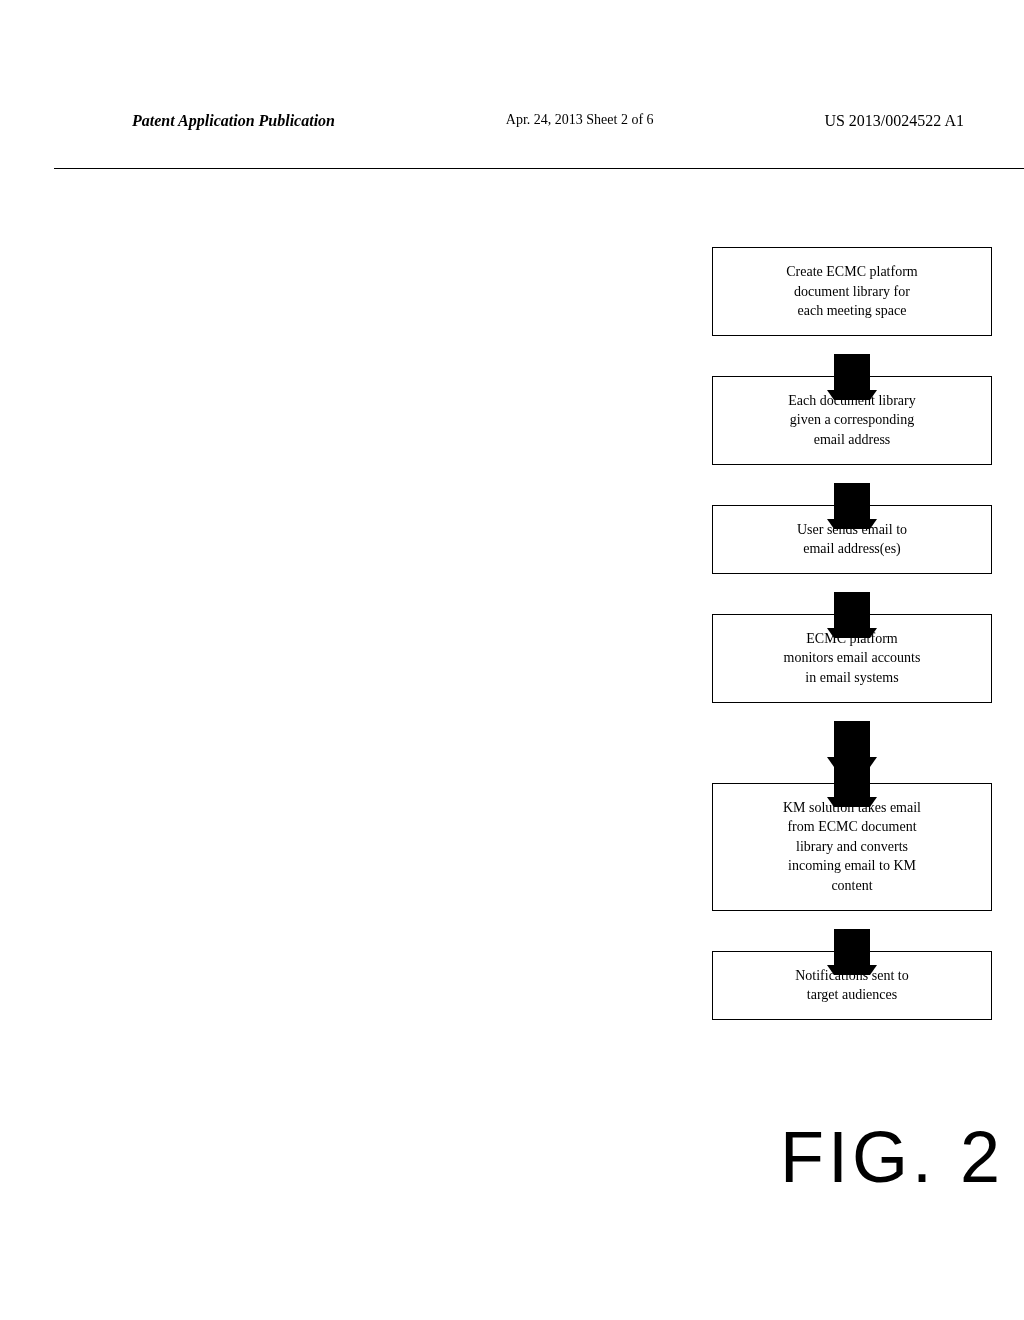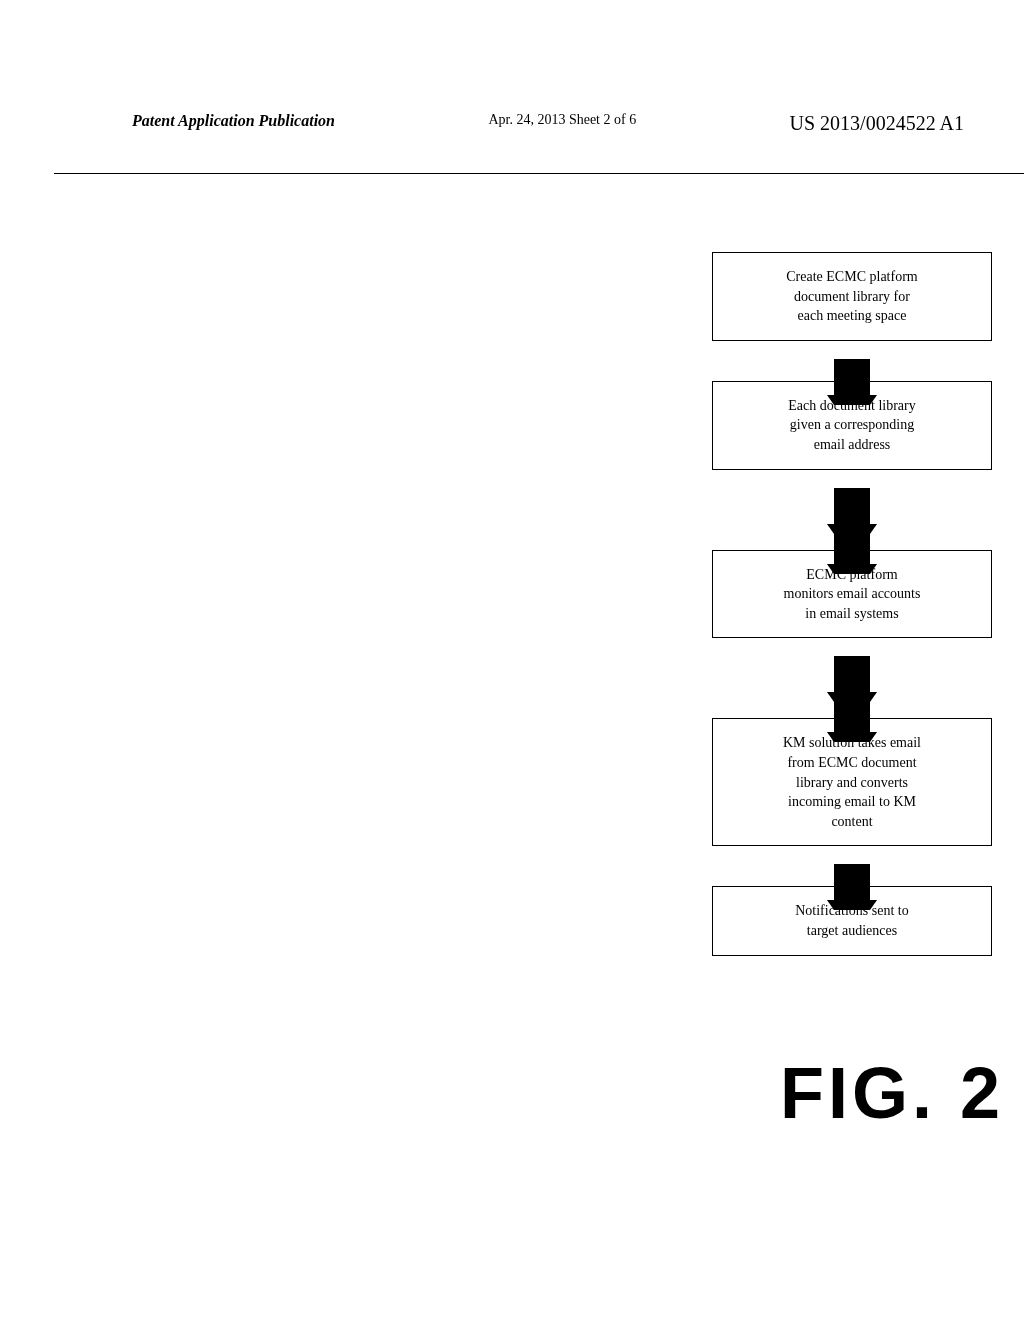--- a/index.html
+++ b/index.html
@@ -37,21 +37,21 @@
       font-weight: bold;
       font-style: italic;
     }
 
     .header-center {
       font-size: 14px;
       text-align: center;
     }
 
     .header-right {
-      font-size: 20px;
+      font-size: 16px;
     }
 
     .content {
       display: flex;
       flex-direction: column;
       align-items: flex-end;
       padding: 60px 20px 40px 20px;
     }
 
     .flowchart {
@@ -89,21 +89,21 @@
       width: 0;
       height: 0;
       border-left: 7px solid transparent;
       border-right: 7px solid transparent;
       border-top: 10px solid #000;
     }
 
     .figure-label {
       margin-top: 60px;
       font-size: 72px;
-      font-weight: 700;
+      font-weight: 400;
       font-family: Arial, sans-serif;
       letter-spacing: 4px;
     }
   </style>
 </head>
 <body>
 
 <div class="page">
   <div class="header">
     <div class="header-left">Patent Application Publication</div>
@@ -125,20 +125,23 @@
 
       <div class="flow-box">
         Each document library<br>given a corresponding<br>email address
       </div>
 
       <div class="arrow">
         <div class="arrow-line"></div>
         <div class="arrow-head"></div>
       </div>
 
+      <div class="flow-box">
+        User sends email to<br>email address(es)
+      </div>
 
       <div class="arrow">
         <div class="arrow-line"></div>
         <div class="arrow-head"></div>
       </div>
 
       <div class="flow-box">
         ECMC platform<br>monitors email accounts<br>in email systems
       </div>
 

